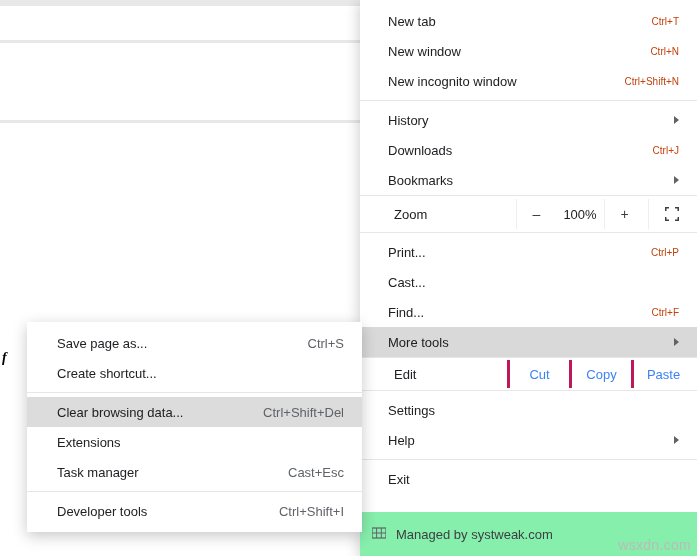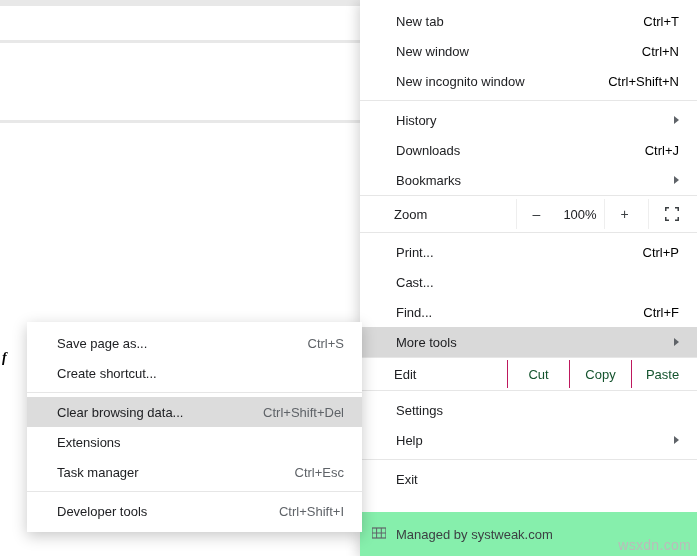--- a/index.html
+++ b/index.html
@@ -53,26 +53,26 @@
     box-shadow: -2px 2px 12px rgba(0,0,0,0.18);
     display: flex;
     flex-direction: column;
   }
   .sep { height: 1px; background: #e6e6e6; margin: 4px 0; }
 
   .item {
     display: flex;
     align-items: center;
     height: 30px;
-    padding: 0 18px 0 36px;
+    padding: 0 18px 0 28px;
     cursor: default;
     position: relative;
   }
   .item-label { flex: 1; white-space: nowrap; }
-  .item-shortcut { color: #000000; font-size: 13px; text-align: left; }
+  .item-shortcut { color: #c2410c; font-size: 10px; text-align: left; }
   .item-arrow {
     width: 0; height: 0;
     border-top: 4px solid transparent;
     border-bottom: 4px solid transparent;
     border-left: 5px solid #5f6368;
     margin-left: 8px;
   }
   .item.hl { background: #d9d9d9; }
 
   .zoom-row {
@@ -104,22 +104,22 @@
     align-items: center;
     height: 34px;
     padding: 0 4px 0 34px;
     border-top: 1px solid #e6e6e6;
     border-bottom: 1px solid #e6e6e6;
   }
   .edit-row .elabel { flex: 1; }
   .edit-row .ebtn {
     width: 62px; height: 28px;
     display:flex; align-items:center; justify-content:center;
-    border-left: 1px solid #be185d;
-    color: #14532d;
+    border-left: 3px solid #be185d;
+    color: #3b82f6;
   }
 
   .managed {
     margin-top: auto;
     height: 44px;
     background: #86efac;
     display: flex;
     align-items: center;
     padding: 0 18px 0 12px;
     gap: 10px;
@@ -271,21 +271,21 @@
   <div class="sep"></div>
   <div class="sitem hl">
     <span class="sitem-label">Clear browsing data...</span>
     <span class="sitem-shortcut">Ctrl+Shift+Del</span>
   </div>
   <div class="sitem">
     <span class="sitem-label">Extensions</span>
   </div>
   <div class="sitem">
     <span class="sitem-label">Task manager</span>
-    <span class="sitem-shortcut">Ctrl+Esc</span>
+    <span class="sitem-shortcut">Cast+Esc</span>
   </div>
   <div class="sep"></div>
   <div class="sitem">
     <span class="sitem-label">Developer tools</span>
     <span class="sitem-shortcut">Ctrl+Shift+I</span>
   </div>
 </div>
 
 <div class="watermark">wsxdn.com</div>
 

